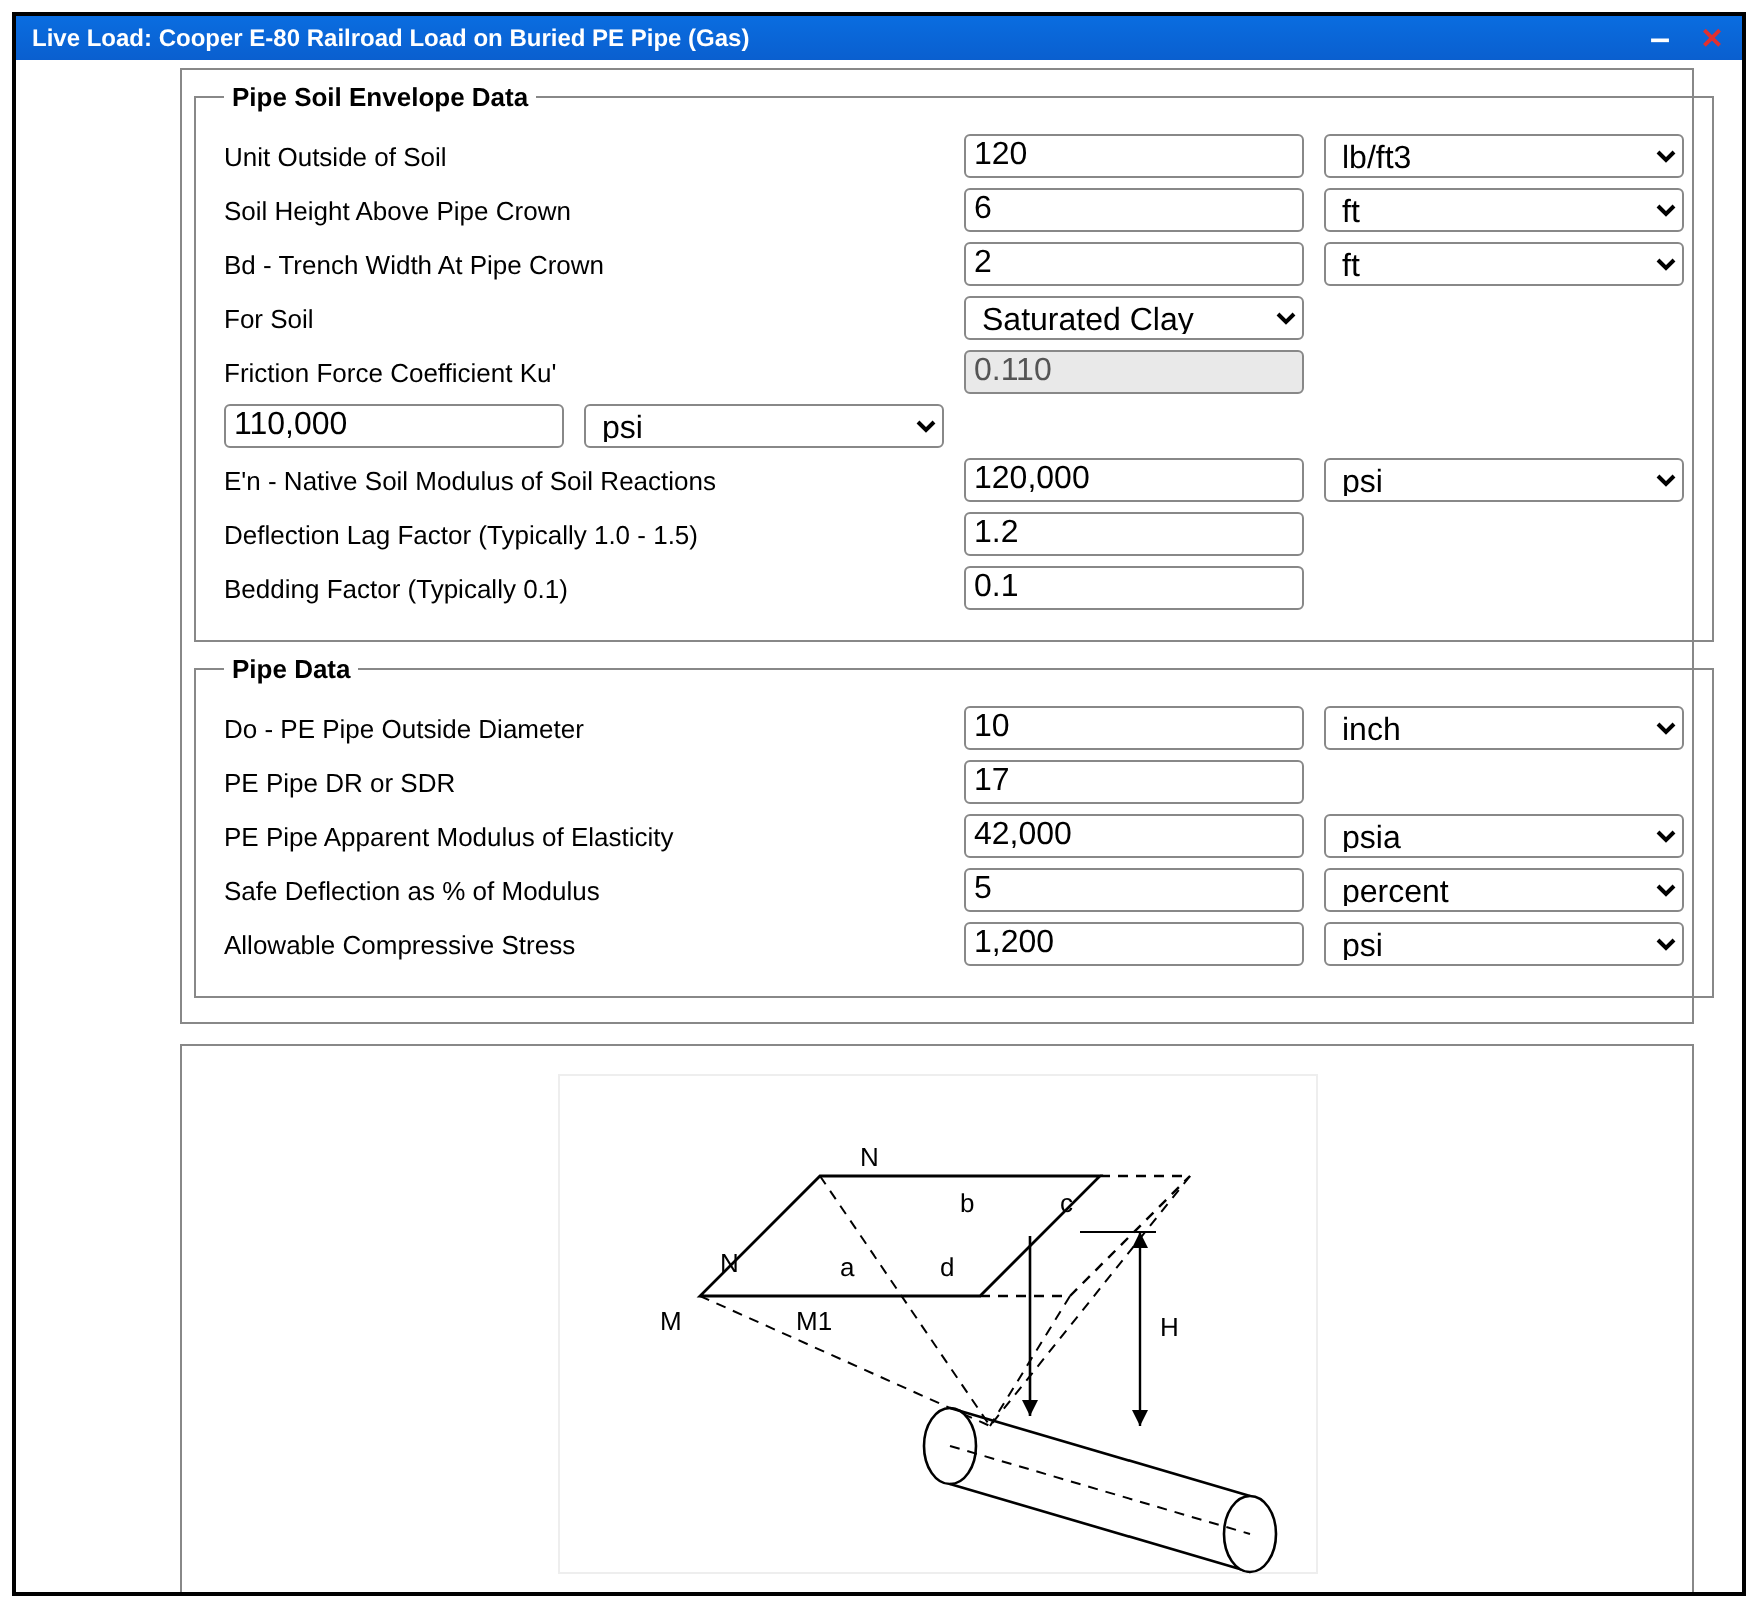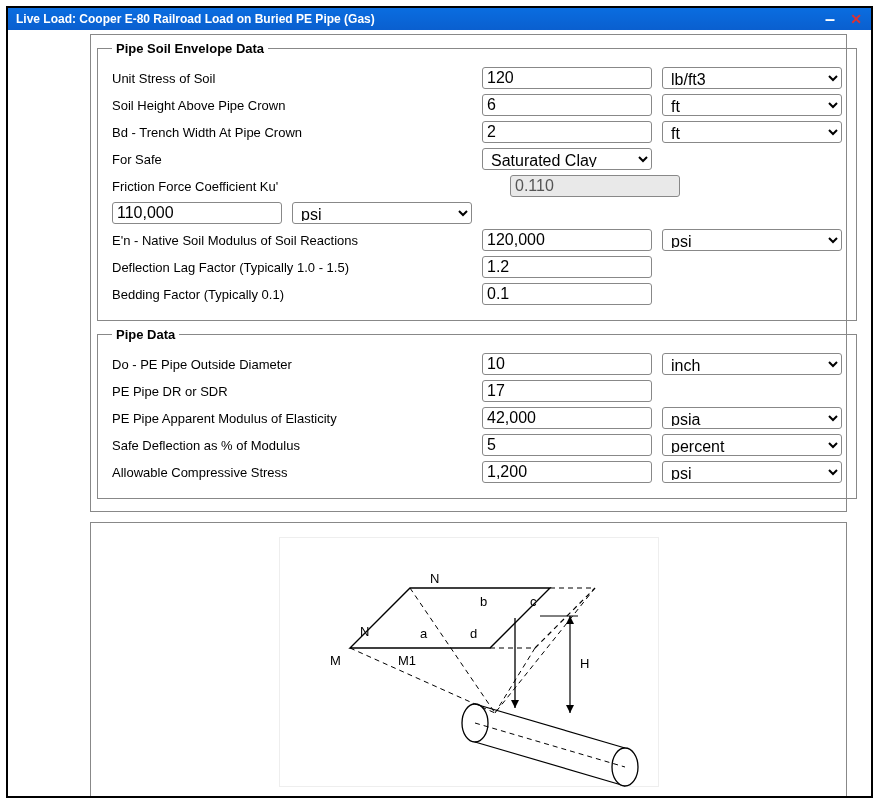--- a/index.html
+++ b/index.html
@@ -94,21 +94,20 @@
     font-size: 16px;
     padding: 2px 4px;
     border: 1px solid #888;
     border-radius: 3px;
     background: #fff;
     height: 22px;
   }
   input.txt[disabled] {
     background: #e9e9e9;
     color: #555;
-    margin-left: 28px;
   }
   select.sel, select.val-sel {
     height: 22px;
   }
   .diagram-panel {
     border: 1px solid #888;
     margin: 0 6px 10px 30px;
     padding: 14px;
     display: flex;
     justify-content: center;
@@ -135,39 +134,39 @@
 
   <div class="content-wrap">
     <div class="scroll-area">
 
       <div class="panel-outer">
 
         <fieldset class="group">
           <legend>Pipe Soil Envelope Data</legend>
 
           <div class="row">
-            <div class="label">Unit Stress of Soil</div>
+            <div class="label">Unit Outside of Soil</div>
             <div class="val-col"><input class="txt" value="120" style=""></div>
             <div class="unit-col"><select class="sel"><option>lb/ft3</option></select></div>
           </div>
 
           <div class="row">
             <div class="label">Soil Height Above Pipe Crown</div>
             <div class="val-col"><input class="txt" value="6" style=""></div>
             <div class="unit-col"><select class="sel"><option>ft</option></select></div>
           </div>
 
           <div class="row">
             <div class="label">Bd - Trench Width At Pipe Crown</div>
             <div class="val-col"><input class="txt" value="2" style=""></div>
             <div class="unit-col"><select class="sel"><option>ft</option></select></div>
           </div>
 
           <div class="row">
-            <div class="label">For Safe</div>
+            <div class="label">For Soil</div>
             <div class="val-col"><select class="val-sel"><option>Saturated Clay</option></select></div>
             <div class="unit-col"></div>
           </div>
 
           <div class="row">
             <div class="label">Friction Force Coefficient Ku'</div>
             <div class="val-col"><input class="txt" disabled="" value="0.110" style=""></div>
             <div class="unit-col"></div>
           </div>
 

